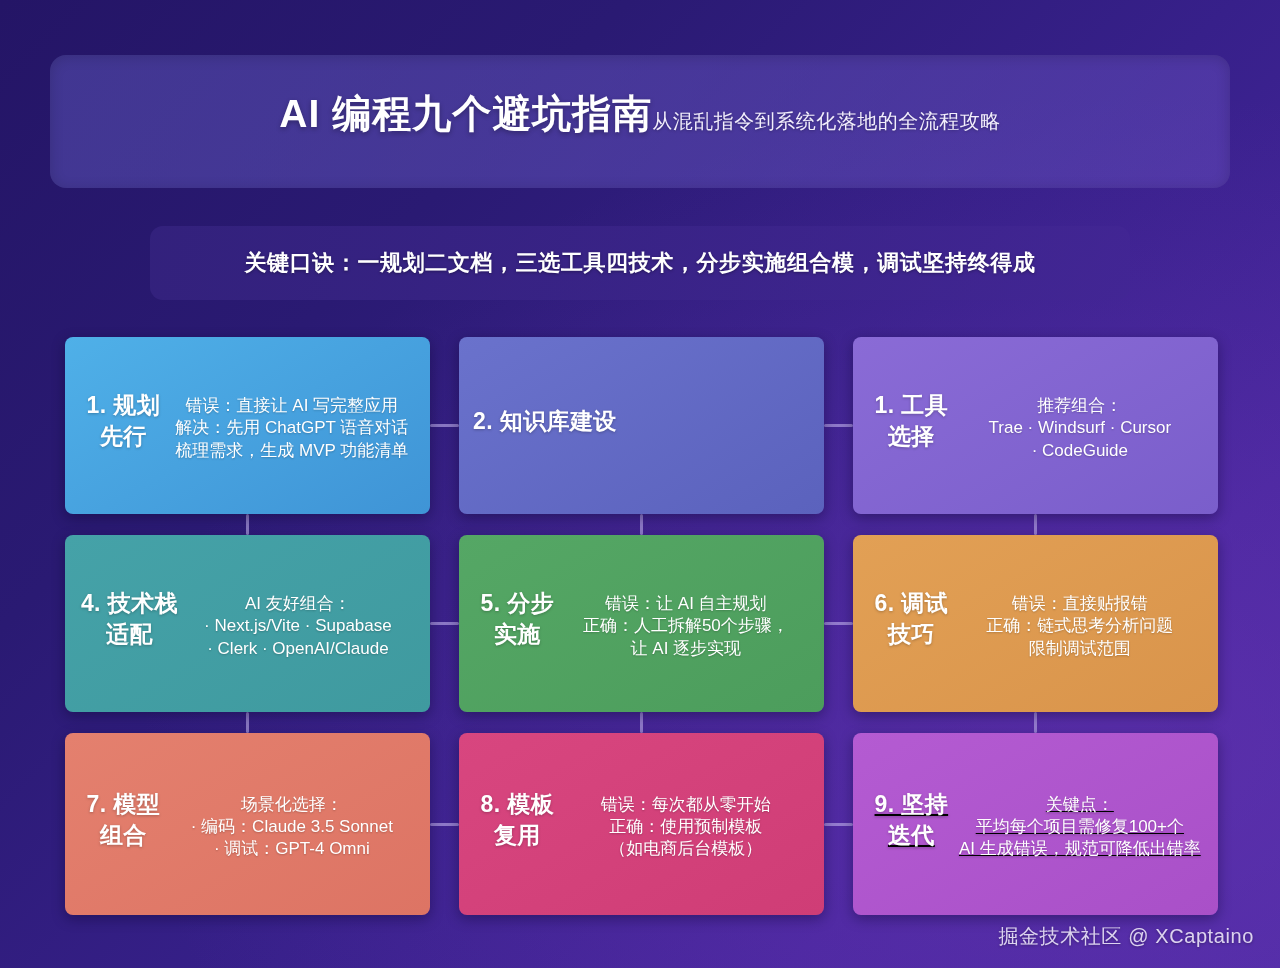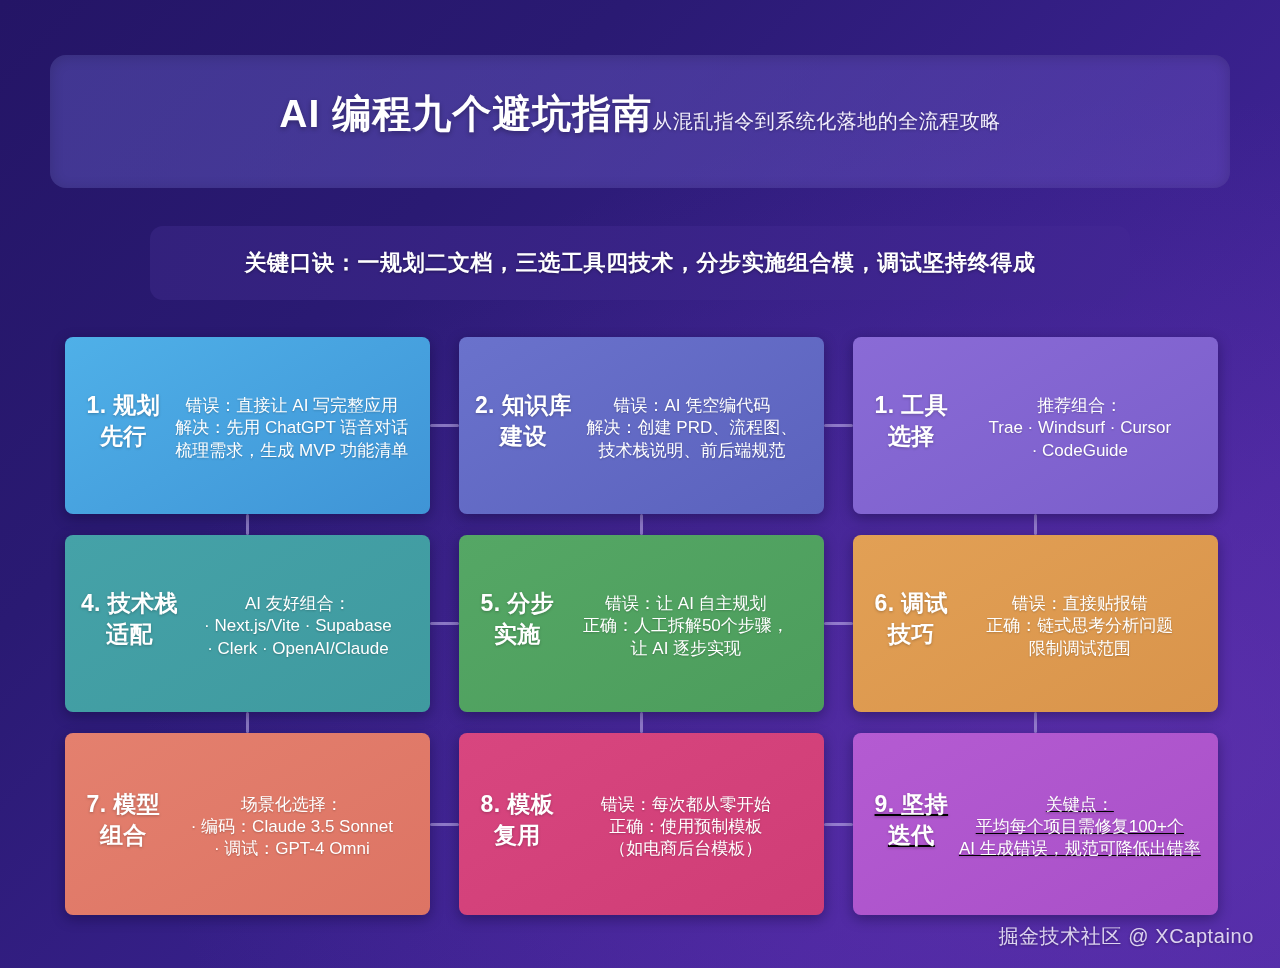--- a/index.html
+++ b/index.html
@@ -176,25 +176,20 @@
       <div class="card" style="background: linear-gradient(150deg, rgb(79, 176, 232) 0%, rgb(63, 148, 214) 100%);">
         <div class="card-title">1. 规划先行</div>
         <div class="card-lines">
           <div class="card-line">错误：直接让 AI 写完整应用</div>
           <div class="card-line">解决：先用 ChatGPT 语音对话</div>
           <div class="card-line">梳理需求，生成 MVP 功能清单</div>
         </div>
       </div>
       <div class="card" style="background: linear-gradient(150deg, rgb(106, 114, 204) 0%, rgb(91, 98, 189) 100%);">
         <div class="card-title">2. 知识库建设</div>
-        <div class="card-lines">
-          <div class="card-line">错误：AI 凭空编代码</div>
-          <div class="card-line">解决：创建 PRD、流程图、</div>
-          <div class="card-line">技术栈说明、前后端规范</div>
-        </div>
       </div>
       <div class="card" style="background: linear-gradient(150deg, rgb(138, 107, 214) 0%, rgb(122, 94, 203) 100%);">
         <div class="card-title">1. 工具选择</div>
         <div class="card-lines">
           <div class="card-line">推荐组合：</div>
           <div class="card-line">Trae · Windsurf · Cursor</div>
           <div class="card-line">· CodeGuide</div>
         </div>
       </div>
       <div class="card" style="background: linear-gradient(150deg, rgb(69, 162, 168) 0%, rgb(63, 154, 159) 100%);">

